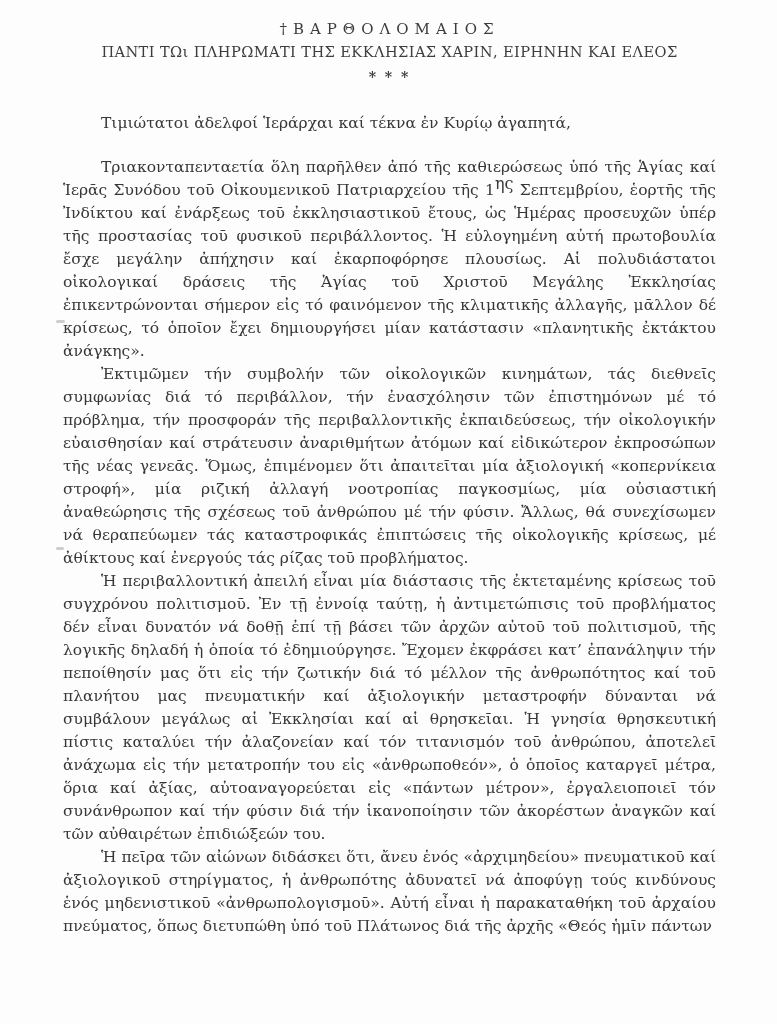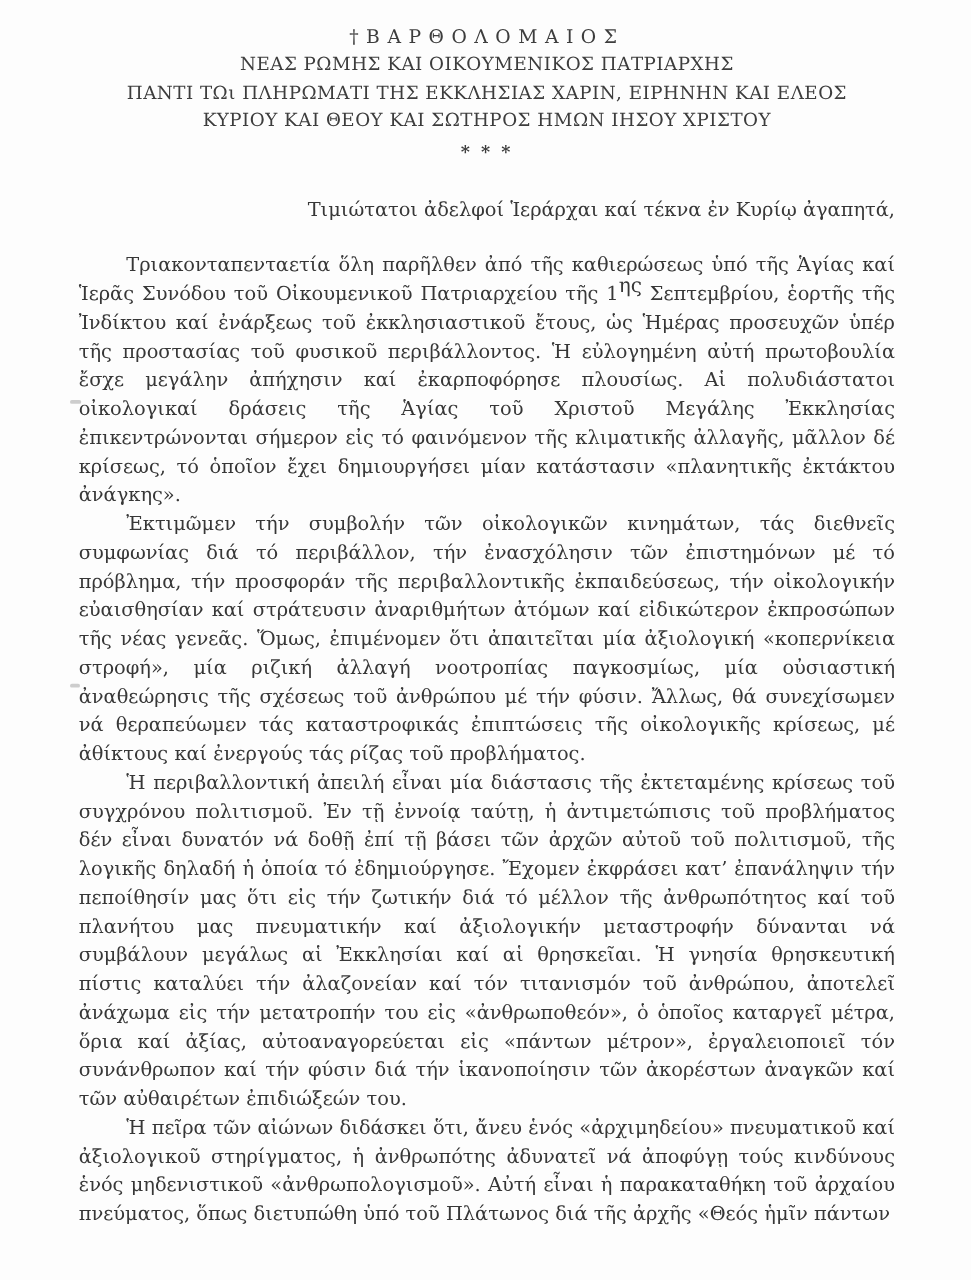--- a/index.html
+++ b/index.html
@@ -47,21 +47,21 @@
   
   .letter-body {
     font-size: 15.5px;
     line-height: 23px;
     text-align: justify;
     color: #373737;
   }
   .salutation {
     margin: 26px 0 12px 0;
     text-indent: 38px;
-    text-align: right;
+    text-align: left;
   }
   .para {
     margin: 0;
     text-indent: 38px;
   }
   .para.first {
     margin-top: 21px;
   }
   sup.date-suffix {
     font-size: 16px;
@@ -78,23 +78,21 @@
   .artifact-1 { left: 56px; top: 320px; width: 9px; height: 3px; }
   .artifact-2 { left: 56px; top: 547px; width: 8px; height: 3px; }
 </style>
 </head>
 <body>
 
 <div class="page">
 
   <header class="letterhead">
     <div class="patriarch-name">†ΒΑΡΘΟΛΟΜΑΙΟΣ</div>
-    <div class="letterhead-line">ΝΕΑΣ ΡΩΜΗΣ ΚΑΙ ΟΙΚΟΥΜΕΝΙΚΟΣ ΠΑΤΡΙΑΡΧΗΣ</div>
     <div class="letterhead-line">ΠΑΝΤΙ ΤΩι ΠΛΗΡΩΜΑΤΙ ΤΗΣ ΕΚΚΛΗΣΙΑΣ ΧΑΡΙΝ, ΕΙΡΗΝΗΝ ΚΑΙ ΕΛΕΟΣ</div>
-    <div class="letterhead-line">ΚΥΡΙΟΥ ΚΑΙ ΘΕΟΥ ΚΑΙ ΣΩΤΗΡΟΣ ΗΜΩΝ ΙΗΣΟΥ ΧΡΙΣΤΟΥ</div>
     <div class="divider">* * *</div>
   </header>
 
   <main class="letter-body">
     <p class="salutation">Τιμιώτατοι ἀδελφοί Ἱεράρχαι καί τέκνα ἐν Κυρίῳ ἀγαπητά,</p>
 
     <p class="para first"><span>Τριακονταπενταετία ὅλη παρῆλθεν ἀπό τῆς καθιερώσεως ὑπό τῆς Ἁγίας καί Ἱερᾶς Συνόδου τοῦ Οἰκουμενικοῦ Πατριαρχείου τῆς 1</span><sup class="date-suffix">ης</sup><span> Σεπτεμβρίου, ἑορτῆς τῆς Ἰνδίκτου καί ἐνάρξεως τοῦ ἐκκλησιαστικοῦ ἔτους, ὡς Ἡμέρας προσευχῶν ὑπέρ τῆς προστασίας τοῦ φυσικοῦ περιβάλλοντος. Ἡ εὐλογημένη αὐτή πρωτοβουλία ἔσχε μεγάλην ἀπήχησιν καί ἐκαρποφόρησε πλουσίως. Αἱ πολυδιάστατοι οἰκολογικαί δράσεις τῆς Ἁγίας τοῦ Χριστοῦ Μεγάλης Ἐκκλησίας ἐπικεντρώνονται σήμερον εἰς τό φαινόμενον τῆς κλιματικῆς ἀλλαγῆς, μᾶλλον δέ κρίσεως, τό ὁποῖον ἔχει δημιουργήσει μίαν κατάστασιν «πλανητικῆς ἐκτάκτου ἀνάγκης».</span></p>
 
     <p class="para">Ἐκτιμῶμεν τήν συμβολήν τῶν οἰκολογικῶν κινημάτων, τάς διεθνεῖς συμφωνίας διά τό περιβάλλον, τήν ἐνασχόλησιν τῶν ἐπιστημόνων μέ τό πρόβλημα, τήν προσφοράν τῆς περιβαλλοντικῆς ἐκπαιδεύσεως, τήν οἰκολογικήν εὐαισθησίαν καί στράτευσιν ἀναριθμήτων ἀτόμων καί εἰδικώτερον ἐκπροσώπων τῆς νέας γενεᾶς. Ὅμως, ἐπιμένομεν ὅτι ἀπαιτεῖται μία ἀξιολογική «κοπερνίκεια στροφή», μία ριζική ἀλλαγή νοοτροπίας παγκοσμίως, μία οὐσιαστική ἀναθεώρησις τῆς σχέσεως τοῦ ἀνθρώπου μέ τήν φύσιν. Ἄλλως, θά συνεχίσωμεν νά θεραπεύωμεν τάς καταστροφικάς ἐπιπτώσεις τῆς οἰκολογικῆς κρίσεως, μέ ἀθίκτους καί ἐνεργούς τάς ρίζας τοῦ προβλήματος.</p>
 

